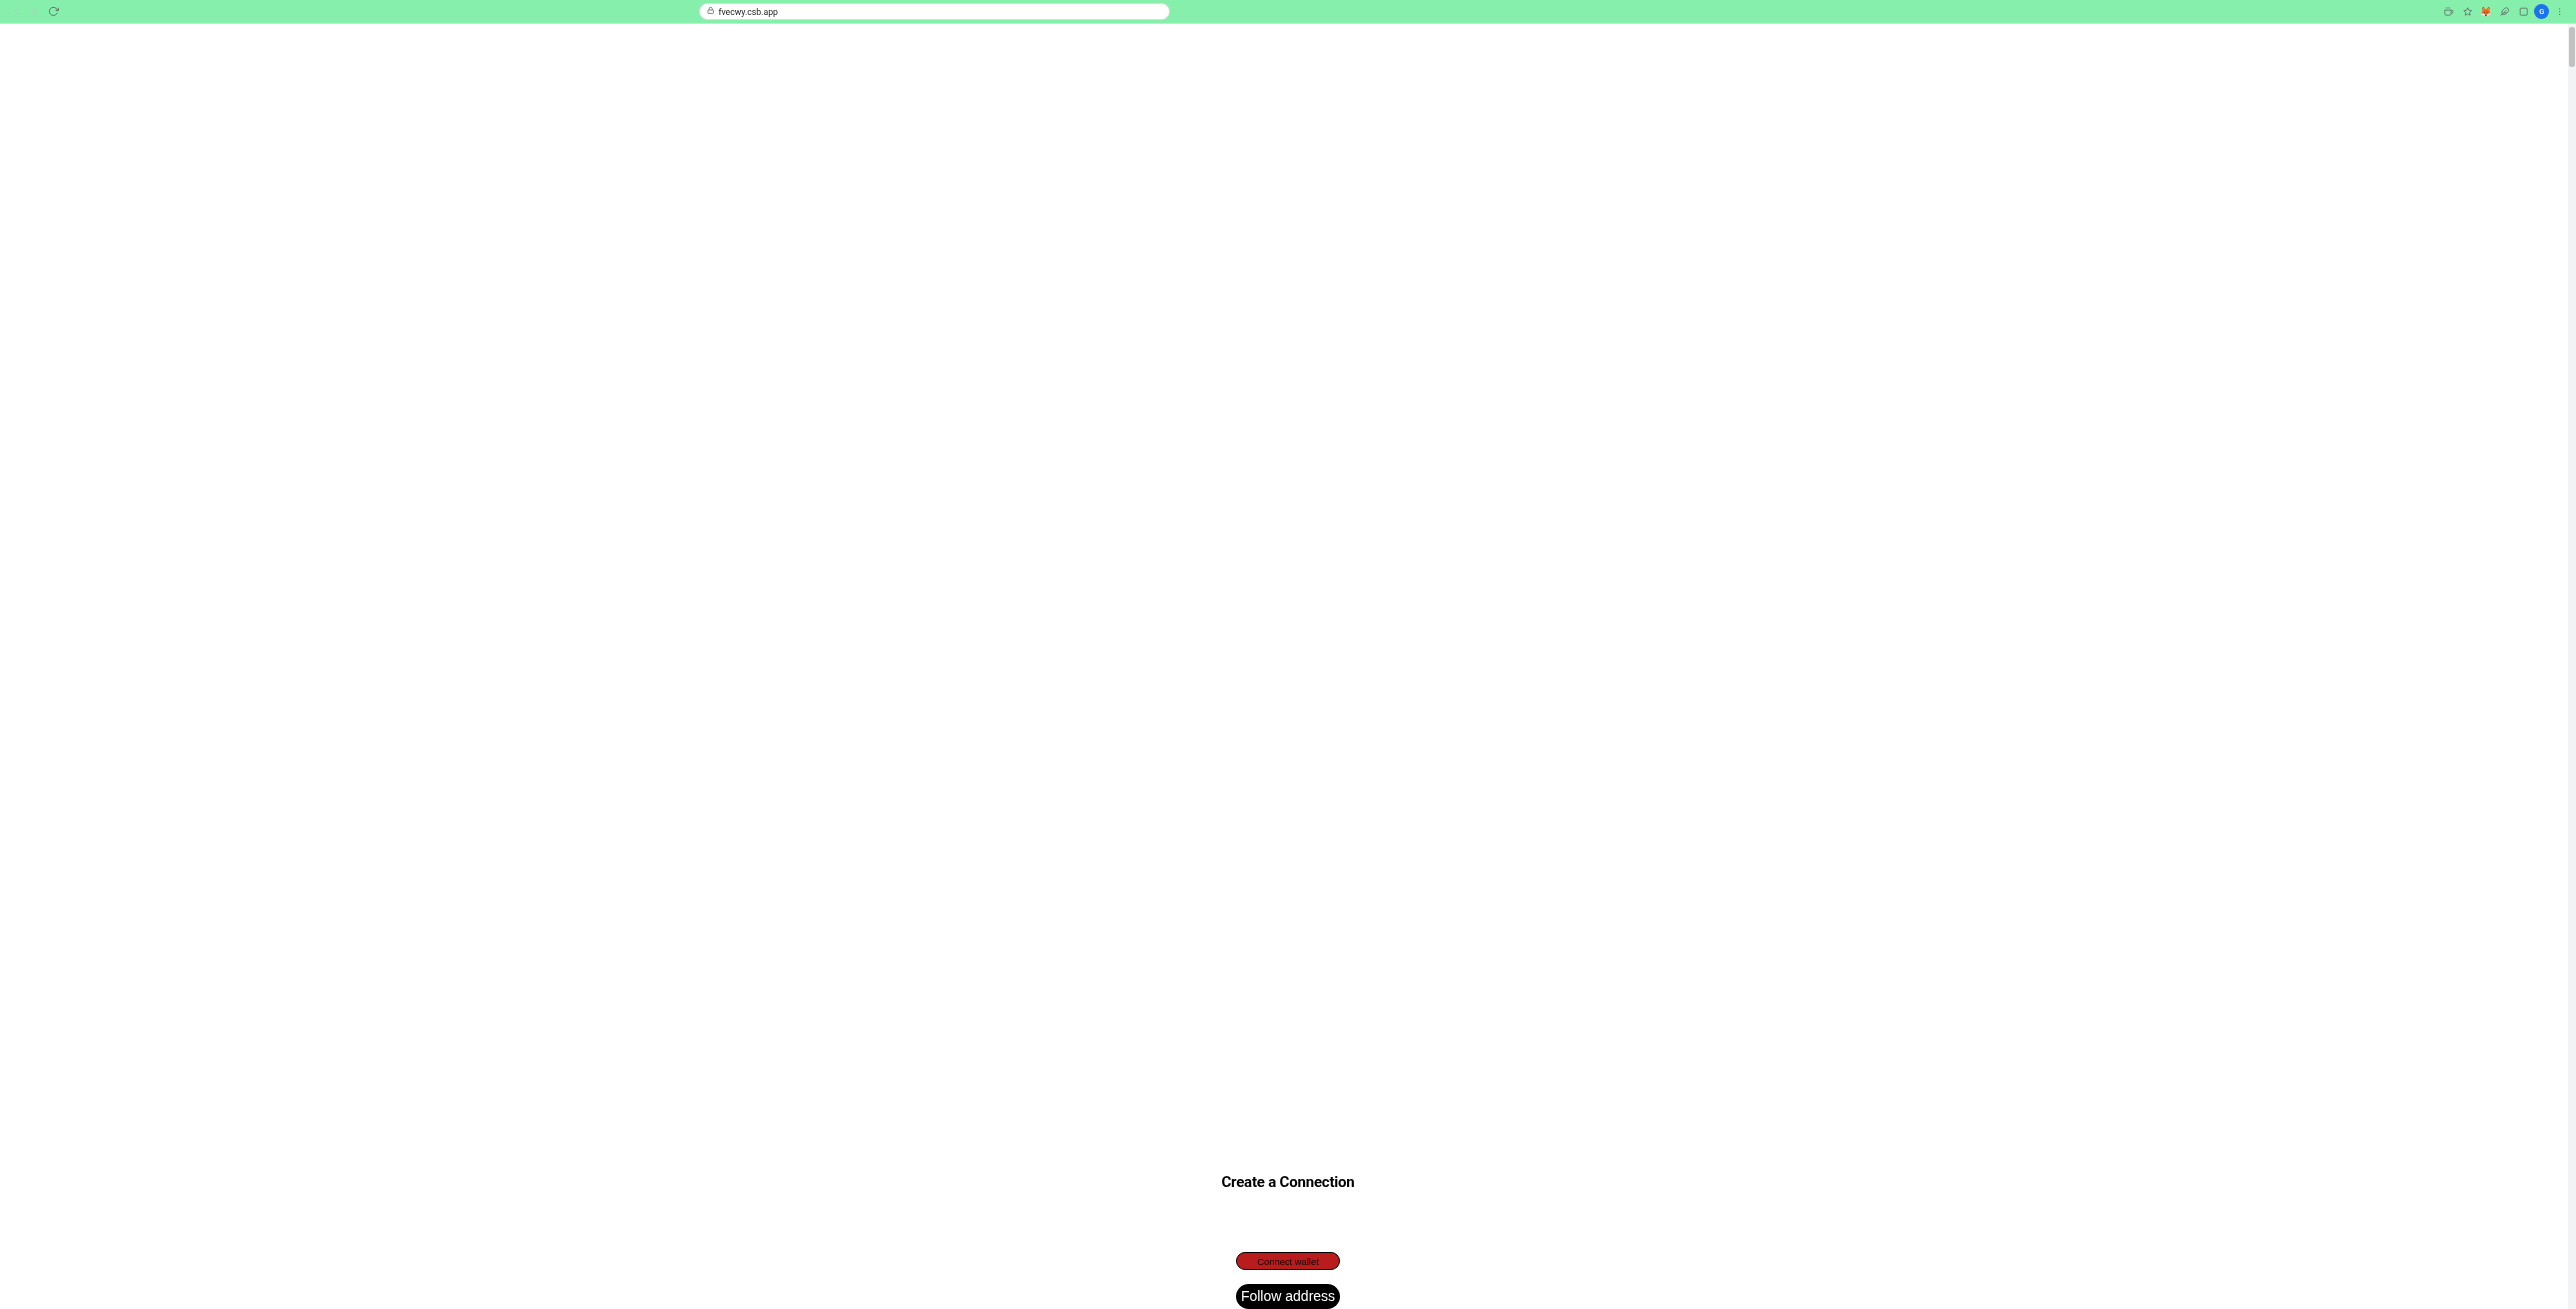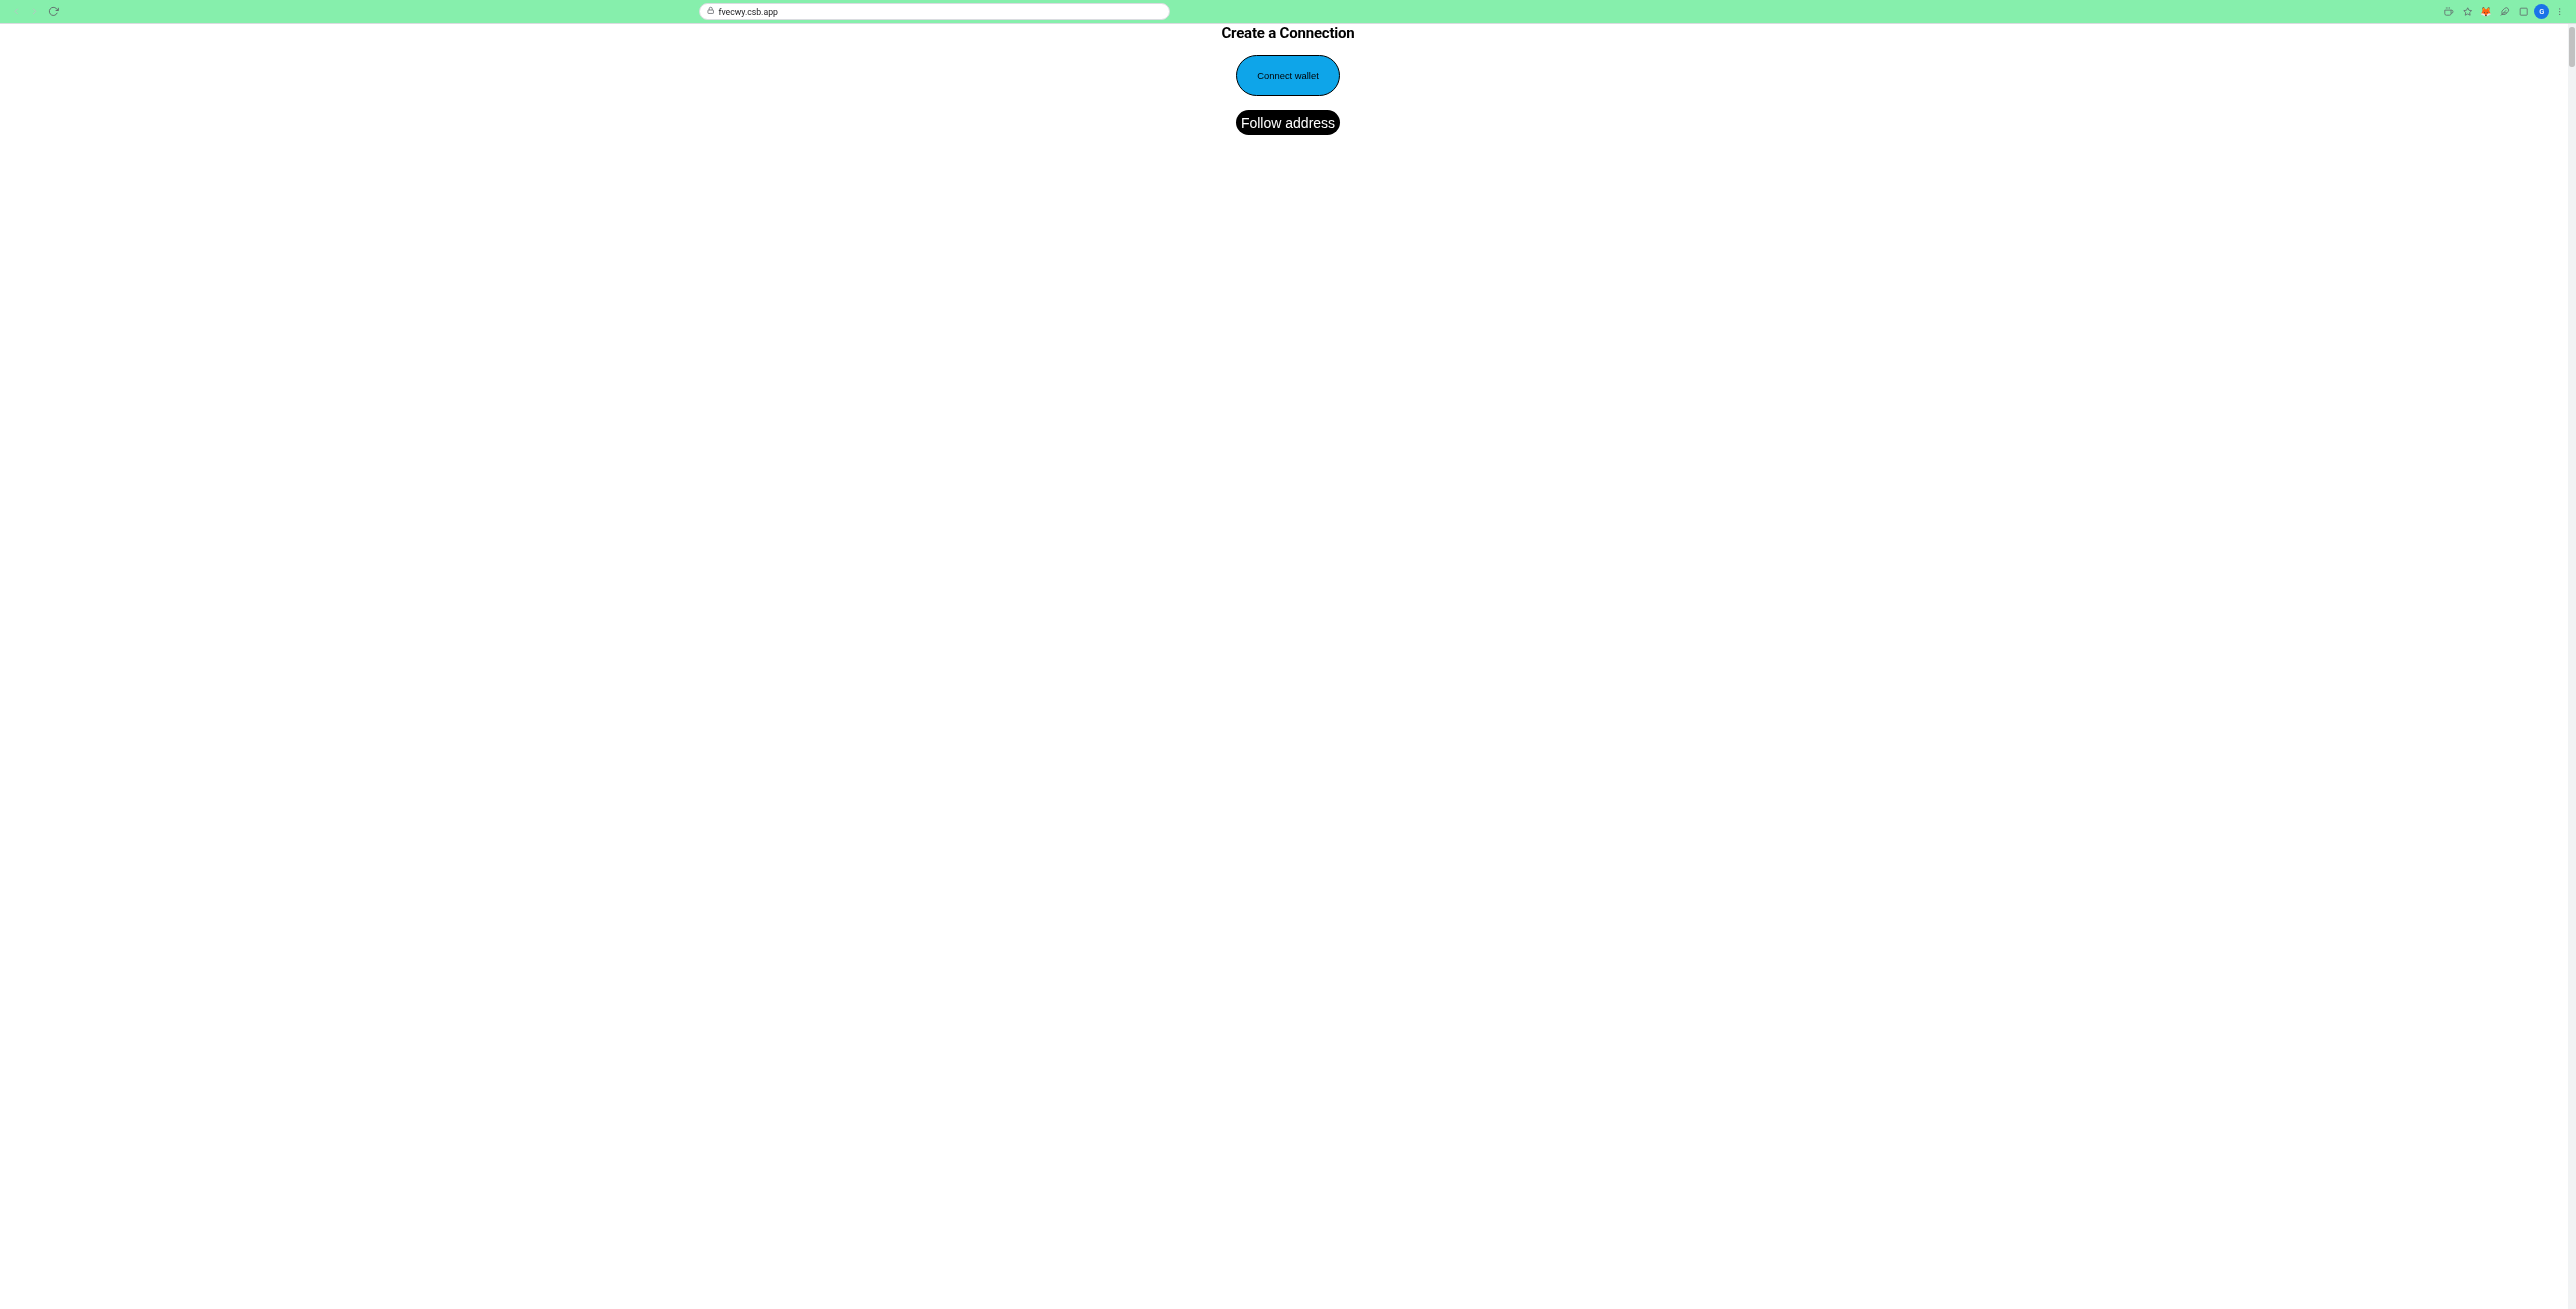--- a/index.html
+++ b/index.html
@@ -111,53 +111,54 @@
       font-size: 7.4px;
       font-weight: 500;
       cursor: pointer;
     }
 
     
     .page-content {
       width: 100%;
       height: calc(100vh - 24px);
       display: flex;
-      align-items: flex-start;
+      align-items: flex-end;
       justify-content: center;
       background: #ffffff;
     }
 
     .connection-container {
       display: flex;
       flex-direction: column;
       align-items: center;
       gap: 13.4px;
     }
 
     .page-heading {
       font-size: 15px;
       font-weight: 700;
       color: #000000;
       letter-spacing: -0.2px;
     }
 
     .connect-wallet-btn {
       width: 104px;
-      height: 41px;
+      height: 18px;
       border: 1px solid #000000;
       border-radius: 672px;
-      background: #0ea5e9;
+      background: #b91c1c;
       color: #000000;
       font-size: 9.4px;
       font-weight: 400;
       cursor: pointer;
       display: flex;
       align-items: center;
       justify-content: center;
       transition: background 0.15s;
+      margin-top: 48px;
     }
 
     .follow-address-btn {
       width: 104px;
       height: 25.5px;
       border: none;
       border-radius: 672px;
       background: #000000;
       color: #ffffff;
       font-size: 14px;

